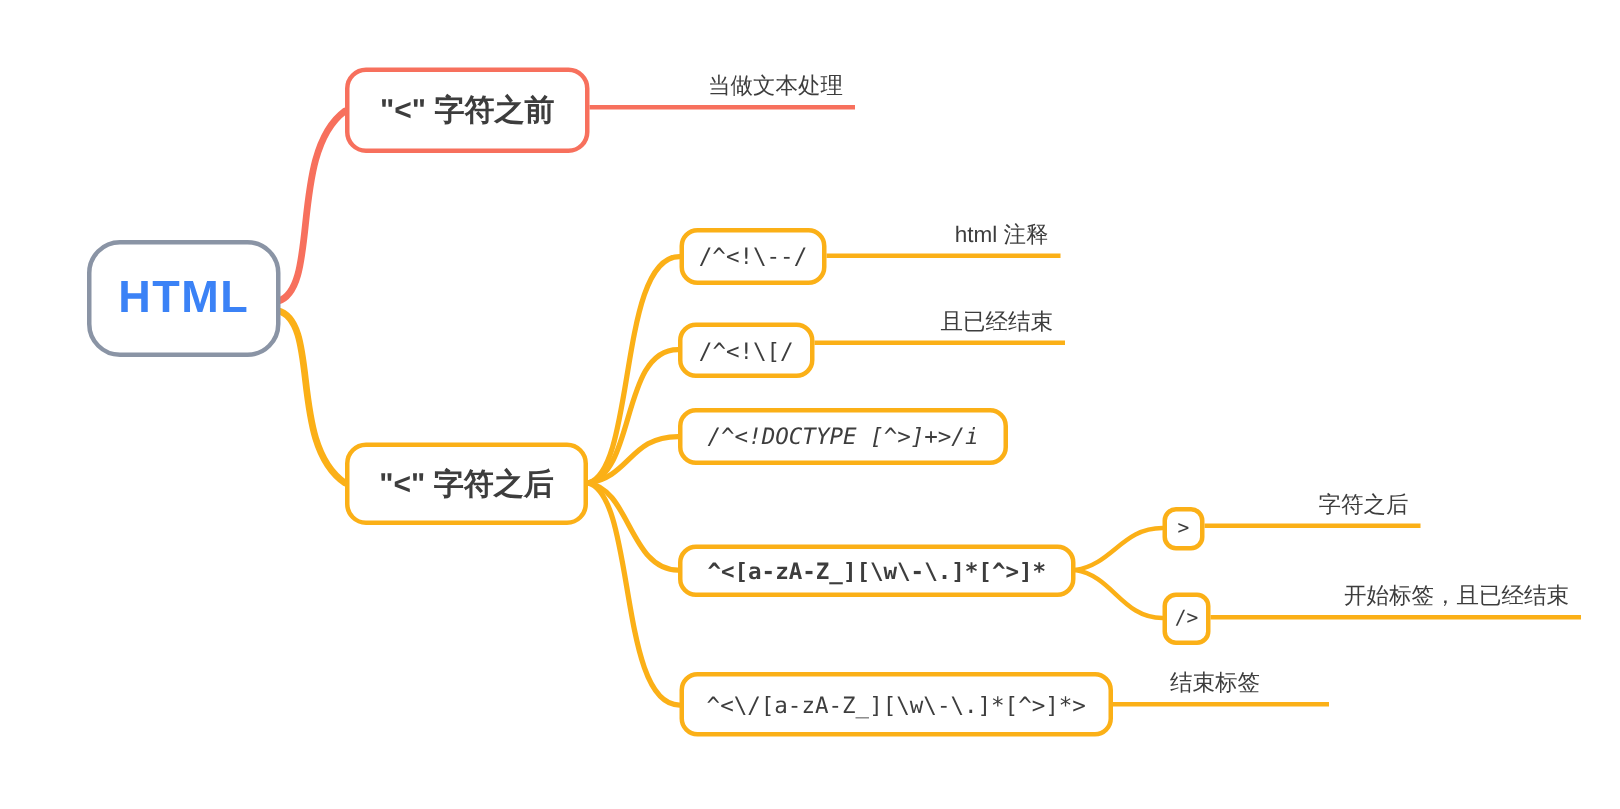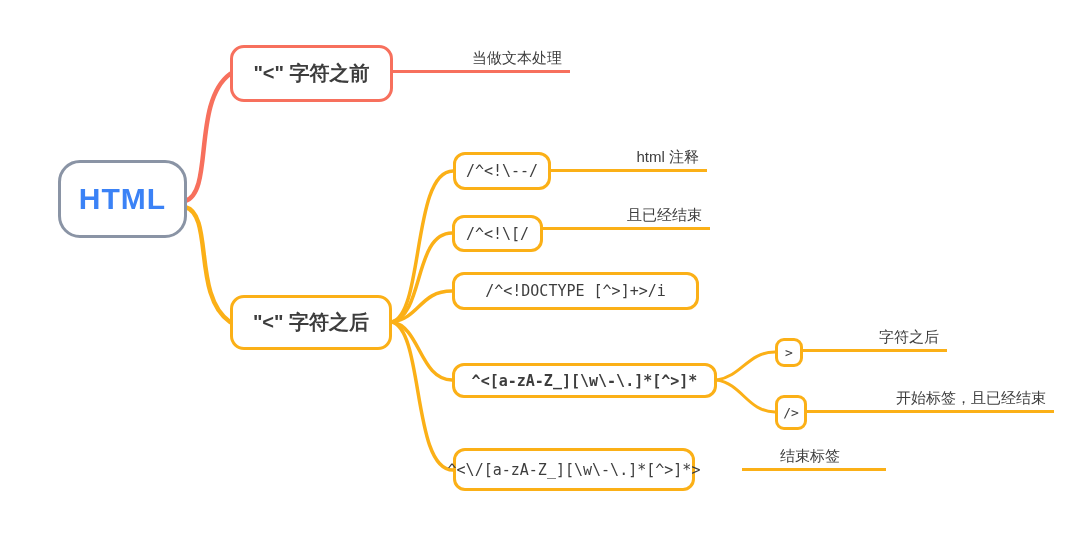--- a/index.html
+++ b/index.html
@@ -70,25 +70,25 @@
   }
   .leaf.red { border-bottom-color: #f7705d; padding-left: 31px; }
   .leaf.mono-label { font-family: Liberation Sans, sans-serif; text-align: right; }
 
   
   #node-root    { left: 58px;  top: 160px; width: 129px; height: 78px; }
   #node-before  { left: 230px; top: 45px;  width: 163px; height: 57px; }
   #node-after   { left: 230px; top: 295px; width: 162px; height: 55px; }
   #node-r1      { left: 453px; top: 152px; width: 98px;  height: 38px; }
   #node-r2      { left: 452px; top: 215px; width: 91px;  height: 37px; }
-  #node-r3      { left: 452px; top: 272px; width: 247px; height: 38px; }
+  #node-r3      { left: 452px; top: 272px; width: 220px; height: 38px; font-style: italic; }
   #node-r4      { left: 452px; top: 363px; width: 265px; height: 35px; font-weight: bold; }
   #node-gt      { left: 775px; top: 338px; width: 28px;  height: 29px; }
   #node-sgt     { left: 775px; top: 395px; width: 32px;  height: 35px; }
-  #node-r5      { left: 453px; top: 448px; width: 242px; height: 43px; }
+  #node-r5      { left: 453px; top: 448px; width: 289px; height: 43px; }
 
   
   #leaf-before  { left: 393px; top: 47px;  width: 177px; }
   #leaf-r1      { left: 551px; top: 146px; width: 156px; }
   #leaf-r2      { left: 543px; top: 204px; width: 167px; }
   #leaf-r3      { left: 667px; top: 266px; width: 137px; }
   #leaf-gt      { left: 803px; top: 326px; width: 144px; }
   #leaf-sgt     { left: 807px; top: 387px; width: 247px; }
   #leaf-r5      { left: 742px; top: 445px; width: 144px; text-align: center; }
 </style>

